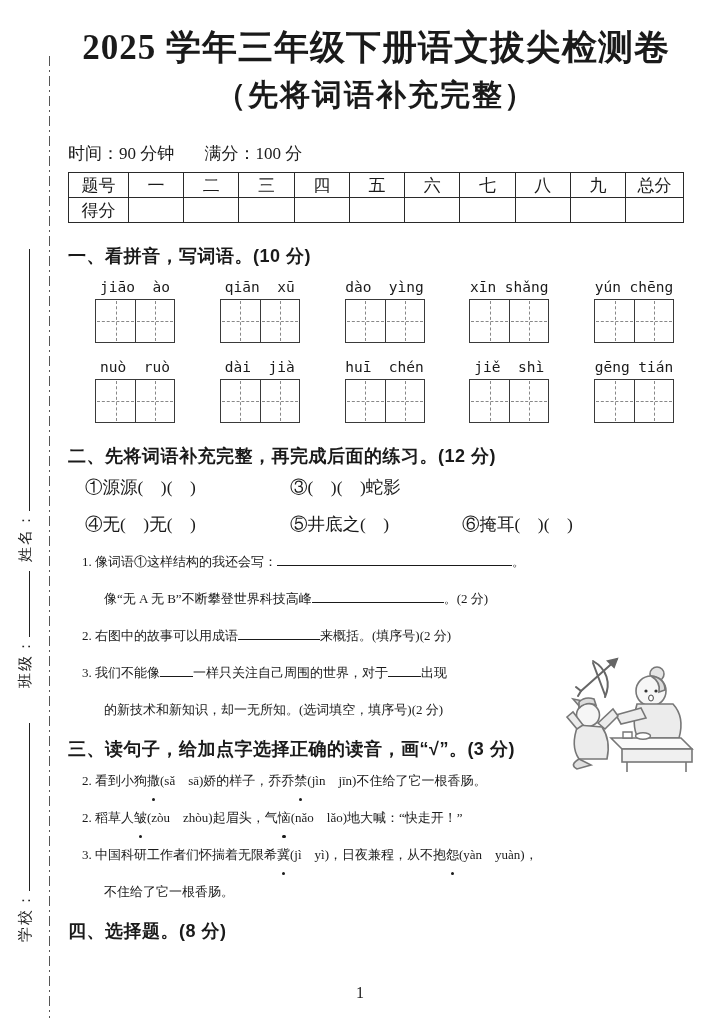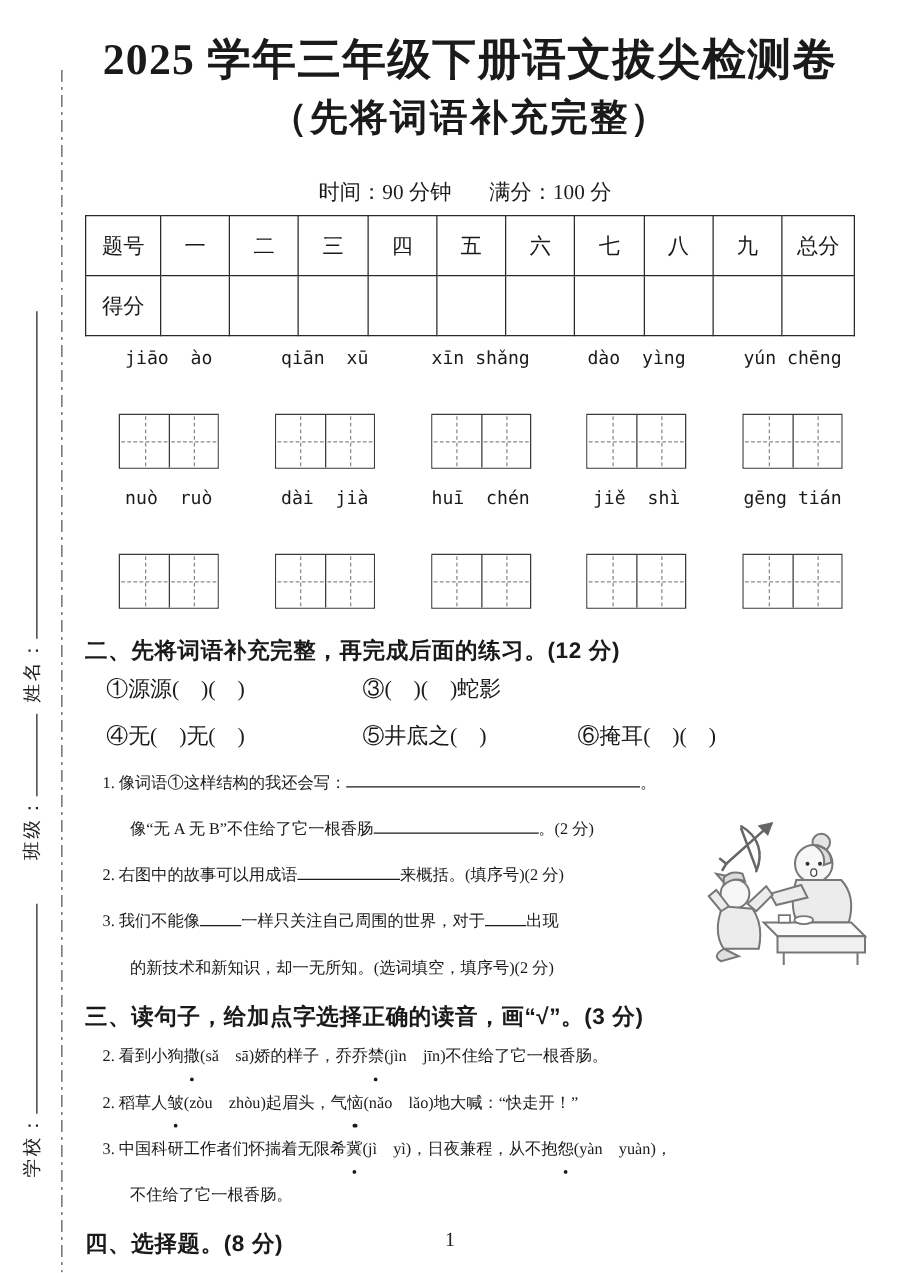--- a/index.html
+++ b/index.html
@@ -11,35 +11,35 @@
   .fold-line { position:absolute; left:49px; top:56px; bottom:0; width:1px;
     background:repeating-linear-gradient(to bottom,#555 0 10px,transparent 10px 14px,#555 14px 16px,transparent 16px 20px); }
   .side-unit { position:absolute; transform-origin:0 0; transform:rotate(-90deg);
     white-space:nowrap; font-size:15px; letter-spacing:2px; color:#222; }
   .side-blank { display:inline-block; border-bottom:1.5px solid #222; height:14px; vertical-align:baseline; }
 
   
   .content { position:absolute; left:68px; top:24px; width:616px; }
   .title1 { text-align:center; font-size:35px; font-weight:900; line-height:48px; letter-spacing:1px; }
   .title2 { text-align:center; font-size:30px; font-weight:900; line-height:46px; letter-spacing:2px; }
-  .info-line { margin-top:24px; text-align:center; font-size:17px; padding-right:8px; }
+  .info-line { margin-top:24px; text-align:left; font-size:17px; padding-right:8px; }
   .info-line span + span { margin-left:26px; }
 
   table.score { margin-top:7px; width:100%; border-collapse:collapse; table-layout:fixed; }
-  table.score td { border:1.5px solid #2a2a2a; height:48px; text-align:center; font-size:17px; padding:0 2px;margin-left:12px; }
+  table.score td { border:1.5px solid #2a2a2a; height:25px; text-align:center; font-size:17px; padding:0 2px;margin-left:12px; }
   table.score td:first-child { width:60px; }
   table.score td:last-child { width:58px; }
 
   .sec-head { margin-top:20px; font-family:"Liberation Sans", sans-serif; font-weight:700; font-size:18px; line-height:26px; letter-spacing:0.5px; }
   .sec-head.tight { margin-top:8px; }
 
   
   .pinyin-row { display:flex; justify-content:space-between; padding:0 10px 0 27px; margin-top:8px; }
   .pinyin-row + .pinyin-row { margin-top:14px; }
-  .pinyin-word { display:flex; flex-direction:column; align-items:center;gap:32px; }
+  .pinyin-word { display:flex; flex-direction:column; align-items:center; }
   .py-label { font-family:"DejaVu Sans Mono", monospace; font-size:14.5px; line-height:20px; margin-bottom:2px; white-space:pre; }
   .tzg-group { display:flex; border:1.6px solid #3a3a3a; }
   .tzg-cell { position:relative; width:39px; height:42px; background:#fff; }
   .tzg-cell + .tzg-cell { border-left:1.6px solid #3a3a3a; }
   .tzg-cell::before { content:""; position:absolute; left:1px; right:1px; top:50%; border-top:1px dashed #888; }
   .tzg-cell::after  { content:""; position:absolute; top:1px; bottom:1px; left:50%; border-left:1px dashed #888; }
 
   
   .idiom-row { display:grid; grid-template-columns:205px 172px auto; padding-left:17px; font-size:17.5px; line-height:37px; }
 
@@ -105,44 +105,45 @@
             <td></td>
             <td></td>
             <td></td>
             <td></td>
             <td></td>
             <td></td>
           </tr>
         </tbody>
       </table>
 
+    <div class="sec-head">一、看拼音，写词语。(10 分)</div>
     <div class="pinyin-row">
         <div class="pinyin-word">
           <div class="py-label">jiāo  ào</div>
           <div class="tzg-group">
             <div class="tzg-cell"></div>
             <div class="tzg-cell"></div>
           </div>
         </div>
         <div class="pinyin-word">
           <div class="py-label">qiān  xū</div>
           <div class="tzg-group">
             <div class="tzg-cell"></div>
             <div class="tzg-cell"></div>
           </div>
         </div>
         <div class="pinyin-word">
+          <div class="py-label">dào  yìng</div>
+          <div class="tzg-group">
+            <div class="tzg-cell"></div>
+            <div class="tzg-cell"></div>
+          </div>
+        </div>
+        <div class="pinyin-word">
           <div class="py-label">xīn shǎng</div>
-          <div class="tzg-group">
-            <div class="tzg-cell"></div>
-            <div class="tzg-cell"></div>
-          </div>
-        </div>
-        <div class="pinyin-word">
-          <div class="py-label">dào  yìng</div>
           <div class="tzg-group">
             <div class="tzg-cell"></div>
             <div class="tzg-cell"></div>
           </div>
         </div>
         <div class="pinyin-word">
           <div class="py-label">yún chēng</div>
           <div class="tzg-group">
             <div class="tzg-cell"></div>
             <div class="tzg-cell"></div>
@@ -192,21 +193,21 @@
         <span>①源源(　)(　)</span>
         <span>③(　)(　)蛇影</span>
       </div>
     <div class="idiom-row">
         <span>④无(　)无(　)</span>
         <span>⑤井底之(　)</span>
         <span>⑥掩耳(　)(　)</span>
       </div>
 
     <div class="qline"><span>1. 像词语①这样结构的我还会写：</span><span class="blank" style="width: 235px;"></span><span>。</span></div>
-    <div class="qline indent1"><span>像“无 A 无 B”不住给了它一根香肠</span><span class="blank" style="width: 132px;"></span><span>。(2 分)</span></div>
+    <div class="qline indent1"><span>像“无 A 无 B”不断攀登世界科技高峰</span><span class="blank" style="width: 132px;"></span><span>。(2 分)</span></div>
     <div class="qline"><span>2. 右图中的故事可以用成语</span><span class="blank" style="width: 82px;"></span><span>来概括。(填序号)(2 分)</span></div>
     <div class="qline"><span>3. 我们不能像</span><span class="blank" style="width: 33px;"></span><span>一样只关注自己周围的世界，对于</span><span class="blank" style="width: 33px;"></span><span>出现</span></div>
     <div class="qline indent1"><span>的新技术和新知识，却一无所知。(选词填空，填序号)(2 分)</span></div>
 
     <div class="sec-head tight">三、读句子，给加点字选择正确的读音，画“√”。(3 分)</div>
     <div class="qline"><span>2. 看到小狗</span><span class="dot-char">撒</span><span>(sǎ　sā)娇的样子，乔乔</span><span class="dot-char">禁</span><span>(jìn　jīn)不住给了它一根香肠。</span></div>
     <div class="qline"><span>2. 稻草人</span><span class="dot-char">皱</span><span>(zòu　zhòu)起眉头，气</span><span class="dot-char">恼</span><span>(nǎo　lǎo)地大喊：“快走开！”</span></div>
     <div class="qline"><span>3. 中国科研工作者们怀揣着无限希</span><span class="dot-char">冀</span><span>(jì　yì)，日夜兼程，从不抱</span><span class="dot-char">怨</span><span>(yàn　yuàn)，</span></div>
     <div class="qline indent1"><span>不住给了它一根香肠。</span></div>
 

